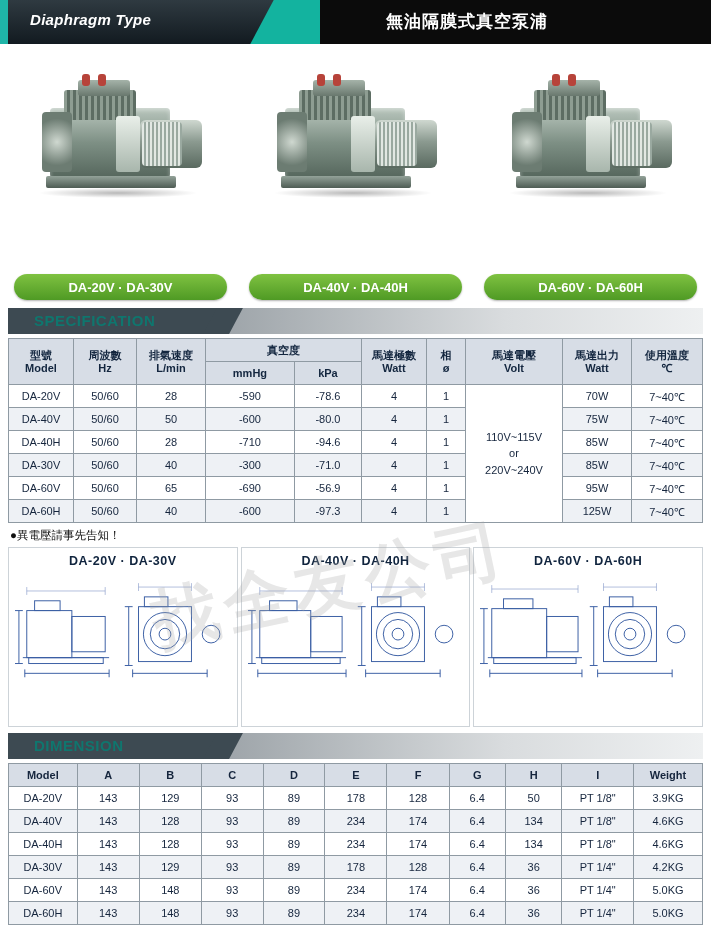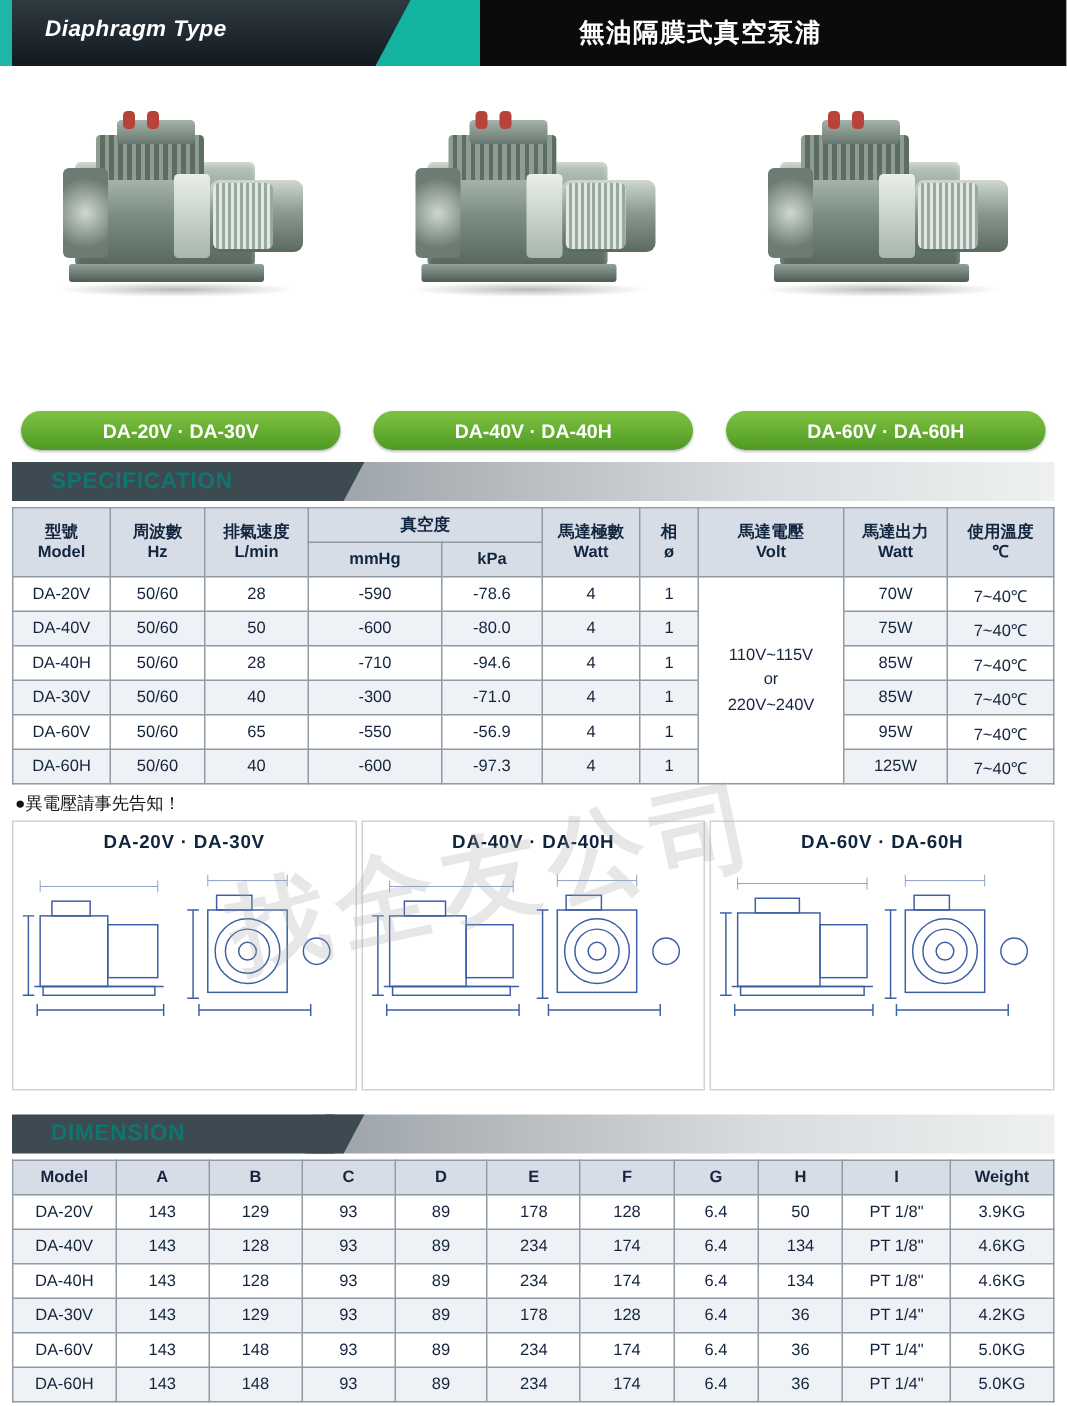--- a/index.html
+++ b/index.html
@@ -380,21 +380,21 @@
       <td>-71.0</td>
       <td>4</td>
       <td>1</td>
       <td>85W</td>
       <td>7~40℃</td>
     </tr>
     <tr>
       <td>DA-60V</td>
       <td>50/60</td>
       <td>65</td>
-      <td>-550</td>
+      <td>-690</td>
       <td>-56.9</td>
       <td>4</td>
       <td>1</td>
       <td>95W</td>
       <td>7~40℃</td>
     </tr>
     <tr class="alt">
       <td>DA-60H</td>
       <td>50/60</td>
       <td>40</td>
@@ -532,21 +532,21 @@
           <line x1="180" y1="12" x2="180" y2="20"></line>
         </g>
       </svg>
     </div>
   </div>
 
 </div>
 
 <div class="watermark">找全友公司</div>
 
-<div class="banner" style="margin-top:16px">
+<div class="banner" style="margin-top:6px">
   <div class="gry"></div>
   <div class="blk"></div>
   <div class="txt">DIMENSION</div>
 </div>
 
 <table class="dim">
   <thead>
     <tr>
       <th style="width:68px">Model</th>
       <th style="width:62px">A</th>

